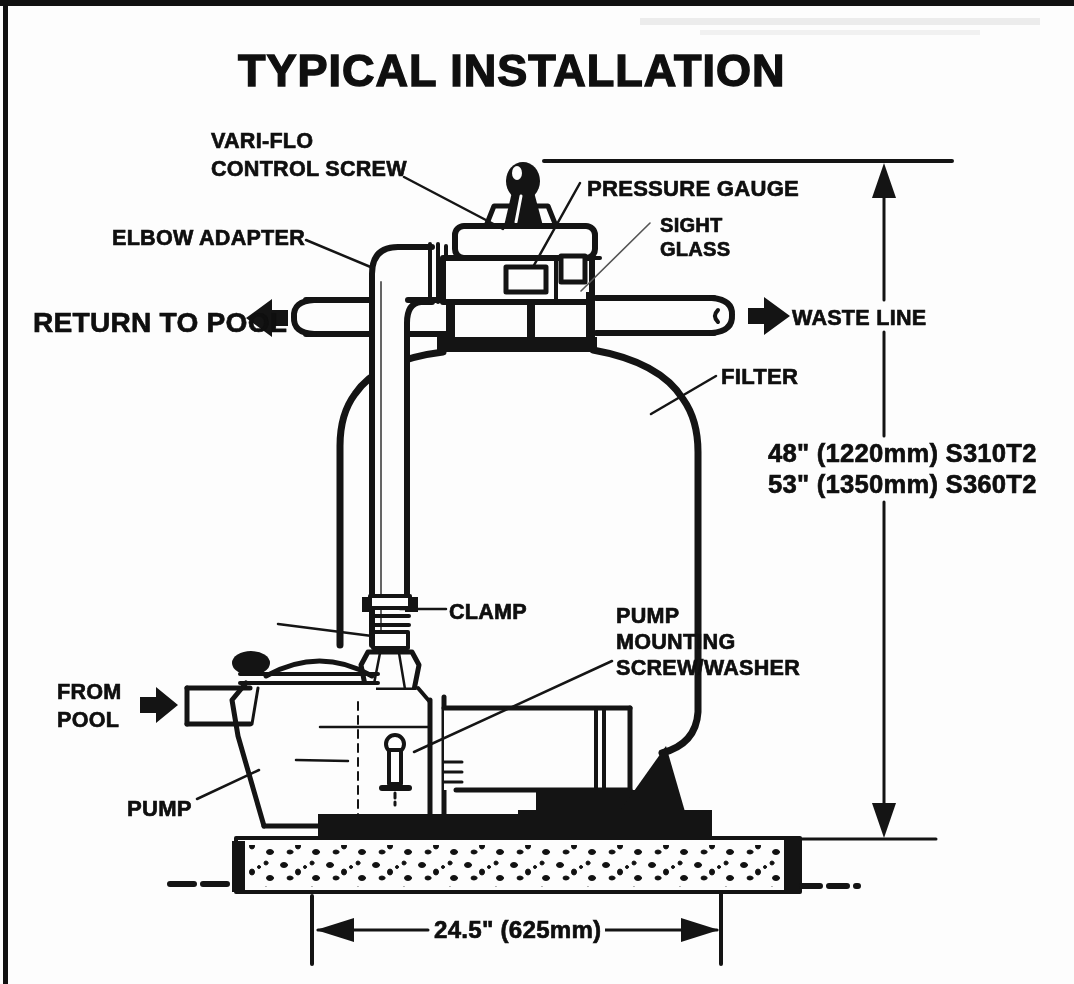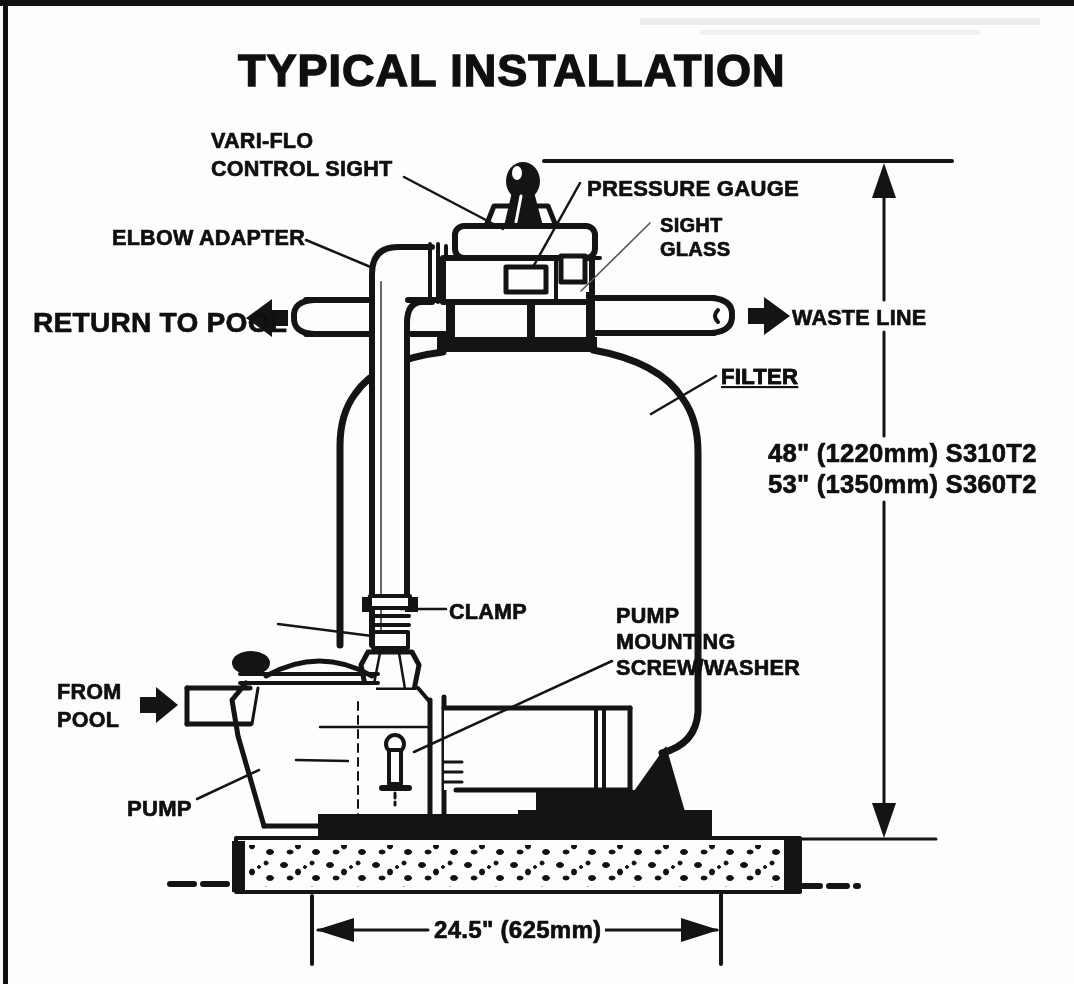--- a/index.html
+++ b/index.html
@@ -16,21 +16,21 @@
     text-shadow:.4px .4px 0 rgba(0,0,0,.35);
   }
   #title-label{left:238px;top:42px;font-size:45px;letter-spacing:1px;
     -webkit-text-stroke:1.4px #111;}
   #variflo-label{left:211px;top:128px;font-size:21.5px;}
   #pressure-label{left:587px;top:175px;font-size:22px;}
   #elbow-label{left:112px;top:225px;font-size:21.5px;}
   #sightglass-label{left:660px;top:213px;font-size:20px;line-height:1.2;}
   #return-label{left:33px;top:305px;font-size:28px;}
   #waste-label{left:792px;top:305px;font-size:21.5px;}
-  #filter-label{left:721px;top:363px;font-size:22px;text-decoration:underline;}
+  #filter-label{left:721px;top:363px;font-size:22px;}
   #models-label{left:768px;top:438px;font-size:25.5px;line-height:1.2;}
   #straight-label{left:46px;top:610px;font-size:21.5px;}
   #clamp-label{left:449px;top:599px;font-size:21.5px;}
   #mounting-label{left:616px;top:603px;font-size:21.5px;line-height:1.22;}
   #frompool-label{left:57px;top:679px;font-size:21.5px;line-height:1.3;}
   #pump-label{left:127px;top:795px;font-size:22px;}
   #widthdim-label{left:430px;top:915px;font-size:24px;background:#fdfdfd;padding:0 4px;}
 </style>
 </head>
 <body>
@@ -203,21 +203,21 @@
       <line x1="716" y1="376" x2="651" y2="414"></line>
       <line x1="278" y1="624" x2="372" y2="636"></line>
       <line x1="400" y1="609" x2="446" y2="609"></line>
       <line x1="612" y1="661" x2="414" y2="752"></line>
       <line x1="197" y1="799" x2="259" y2="770"></line>
     </g>
   </svg>
 
   <div class="lbl" id="title-label">TYPICAL INSTALLATION</div>
   <div class="lbl" id="variflo-label">VARI-FLO
-CONTROL SIGHT</div>
+CONTROL SCREW</div>
   <div class="lbl" id="pressure-label">PRESSURE GAUGE</div>
   <div class="lbl" id="elbow-label">ELBOW ADAPTER</div>
   <div class="lbl" id="sightglass-label">SIGHT
 GLASS</div>
   <div class="lbl" id="return-label">RETURN TO POOL</div>
   <div class="lbl" id="waste-label">WASTE LINE</div>
   <div class="lbl" id="filter-label">FILTER</div>
   <div class="lbl" id="models-label">48" (1220mm) S310T2
 53" (1350mm) S360T2</div>
   <div class="lbl" id="clamp-label">CLAMP</div>

